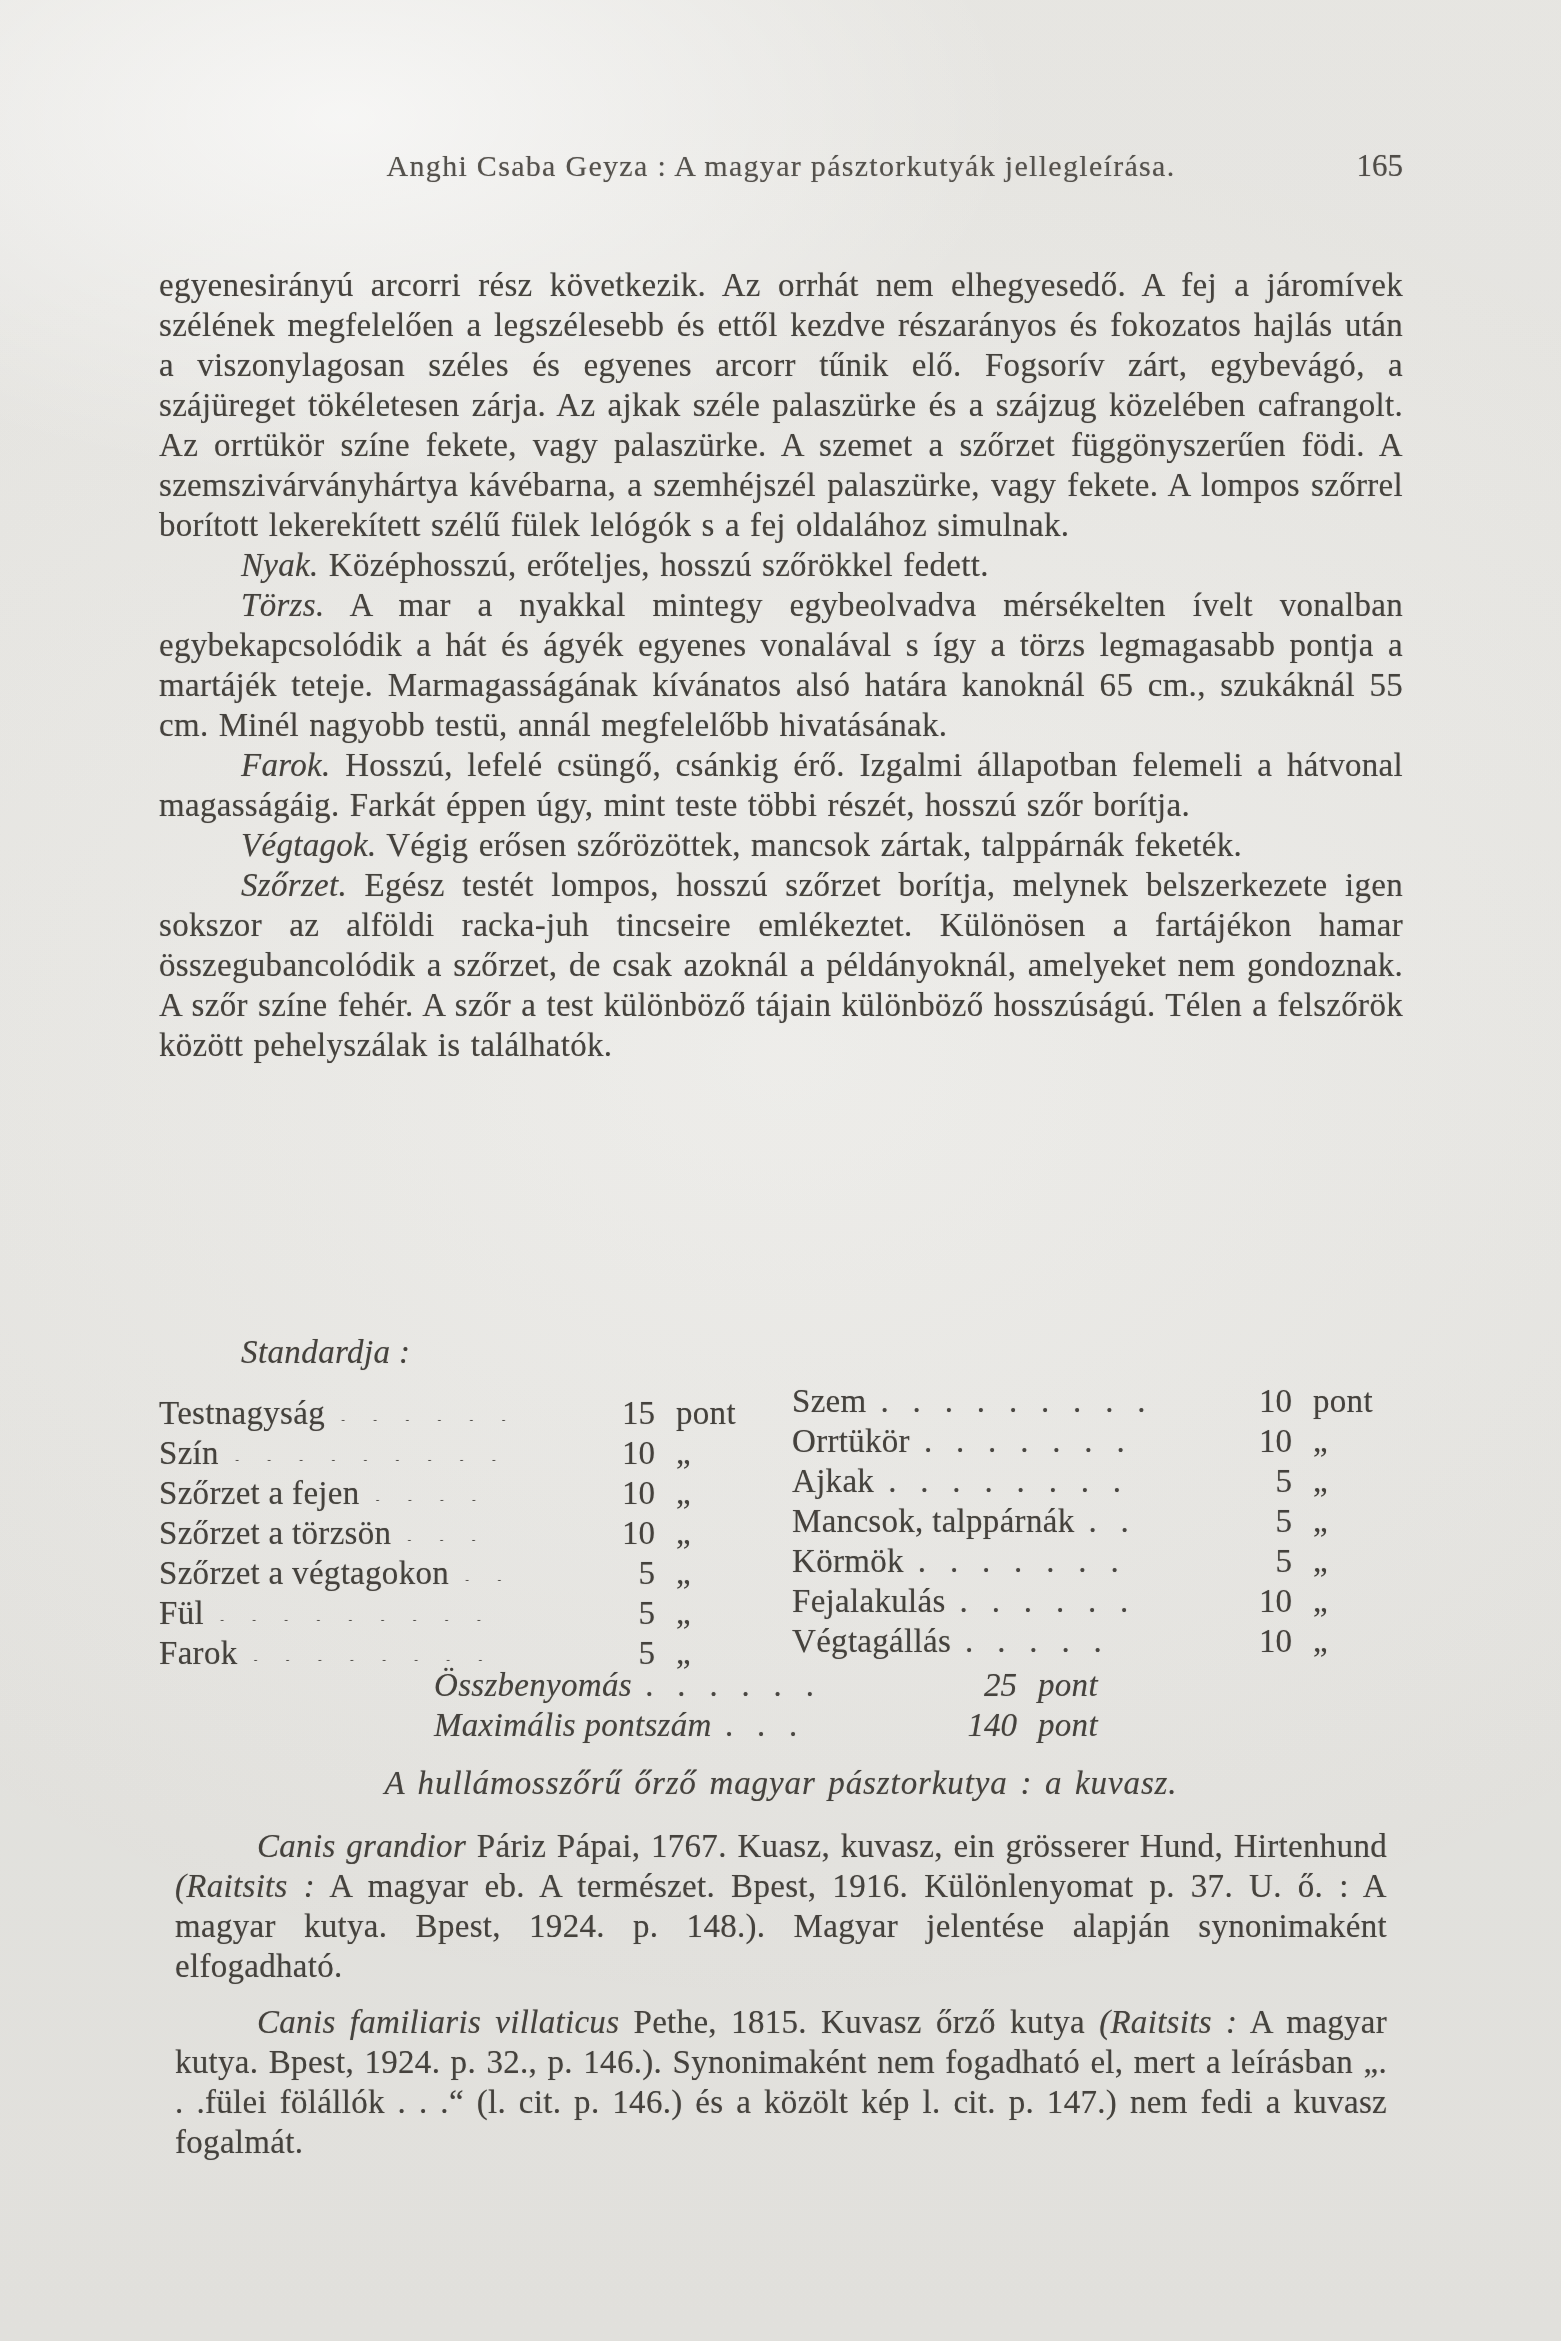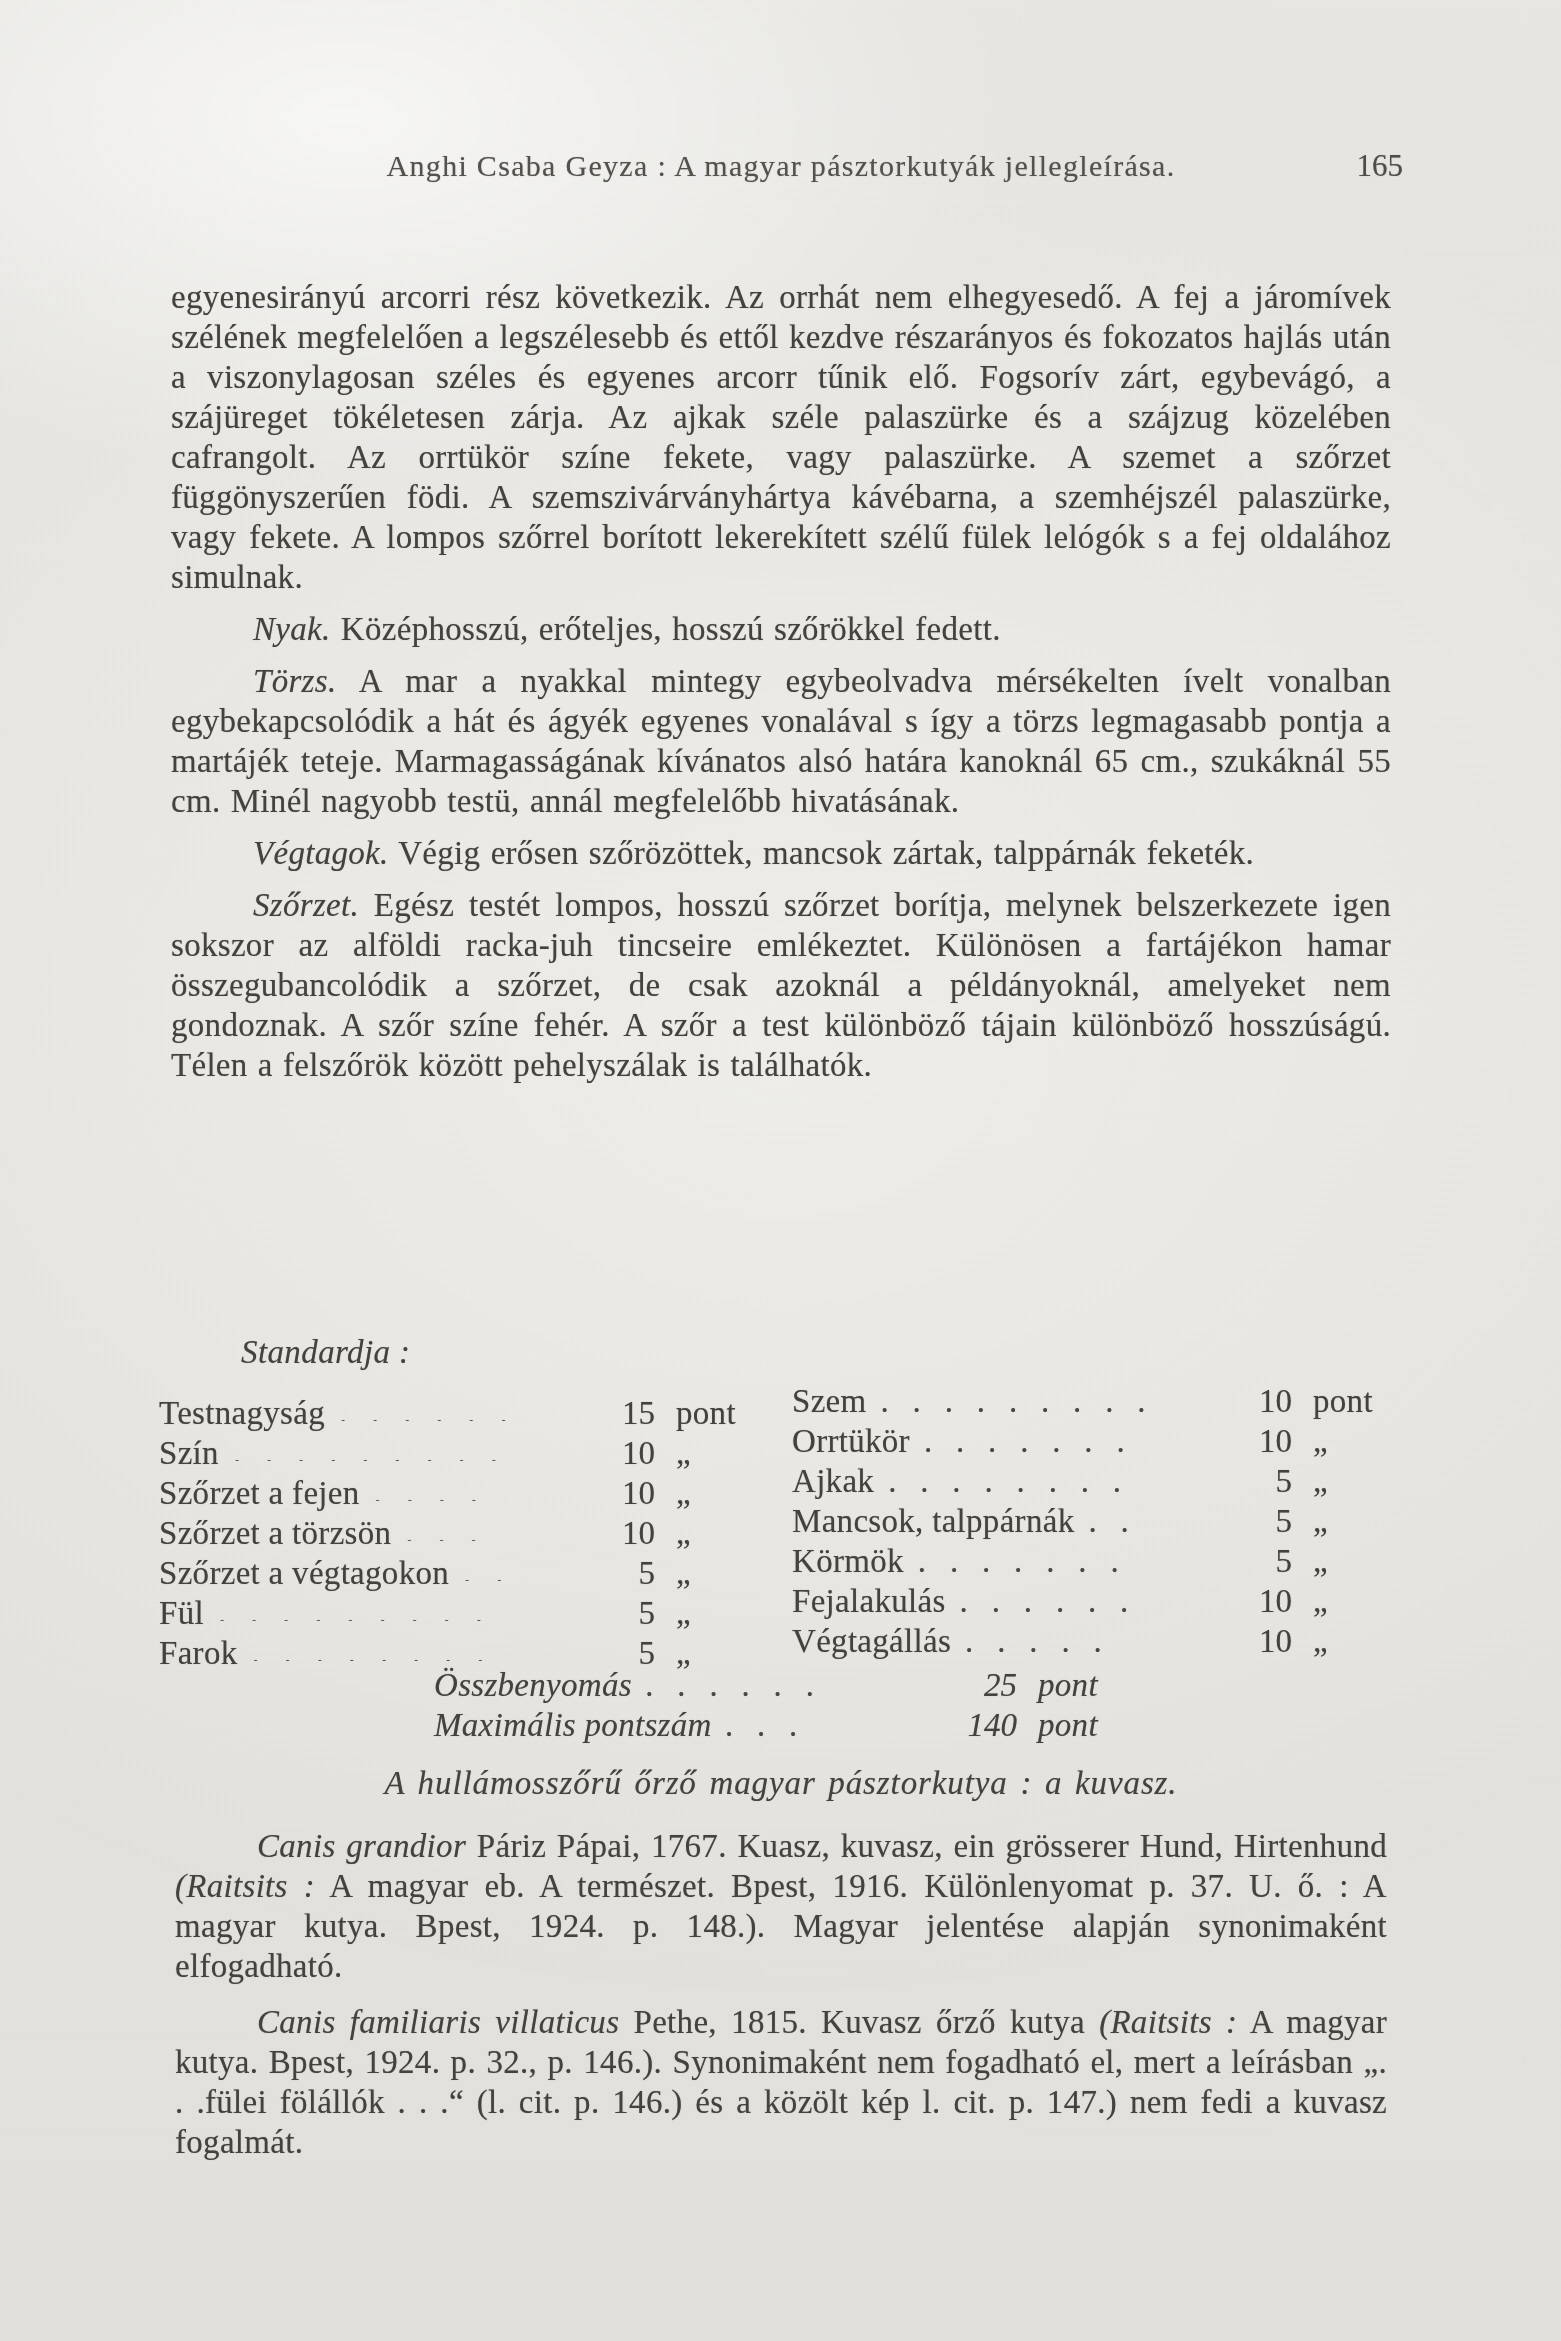--- a/index.html
+++ b/index.html
@@ -29,21 +29,21 @@
     position:absolute;right:0;top:0;font-size:31px;line-height:43px;color:#504d48;
     text-shadow:0 0 0.9px rgba(80,77,72,0.5);
   }
 
   
   .body-text{
     position:absolute;top:265px;left:159px;width:1244px;
     font-size:33px;line-height:40px;text-align:justify;
     letter-spacing:0.3px;word-spacing:1.7px;
   }
-  .body-text p{margin:12px;text-indent:82px;}
+  .body-text p{margin:0;text-indent:82px;}
   .body-text p.no-indent{text-indent:0;}
   .it{font-style:italic;}
 
   
   .standards-heading{
     position:absolute;top:1331px;left:241px;
     font-style:italic;font-size:33px;line-height:42px;letter-spacing:0.4px;
   }
   .standards-table{
     position:absolute;top:1381px;left:159px;width:1244px;
@@ -87,20 +87,21 @@
 
   <div class="header">
     <span class="running-title">Anghi Csaba Geyza : A magyar pásztorkutyák jellegleírása.</span>
     <span class="page-number">165</span>
   </div>
 
   <div class="body-text ink">
     <p class="no-indent"><span>egyenesirányú arcorri rész következik. Az orrhát nem elhegyesedő. A fej a járomívek szélének megfelelően a legszélesebb és ettől kezdve részarányos és fokozatos hajlás után a viszonylagosan széles és egyenes arcorr tűnik elő. Fogsorív zárt, egybevágó, a szájüreget tökéletesen zárja. Az ajkak széle palaszürke és a szájzug közelében cafrangolt. Az orrtükör színe fekete, vagy palaszürke. A szemet a szőrzet függönyszerűen födi. A szemszivárványhártya kávébarna, a szemhéjszél palaszürke, vagy fekete. A lompos szőrrel borított lekerekített szélű fülek lelógók s a fej oldalához simulnak.</span></p>
     <p><span class="it">Nyak.</span><span> Középhosszú, erőteljes, hosszú szőrökkel fedett.</span></p>
     <p><span class="it">Törzs.</span><span> A mar a nyakkal mintegy egybeolvadva mérsékelten ívelt vonalban egybekapcsolódik a hát és ágyék egyenes vonalával s így a törzs legmagasabb pontja a martájék teteje. Marmagasságának kívánatos alsó határa kanoknál 65 cm., szukáknál 55 cm. Minél nagyobb testü, annál megfelelőbb hivatásának.</span></p>
+    <p><span class="it">Farok.</span><span> Hosszú, lefelé csüngő, csánkig érő. Izgalmi állapotban felemeli a hátvonal magasságáig. Farkát éppen úgy, mint teste többi részét, hosszú szőr borítja.</span></p>
     <p><span class="it">Végtagok.</span><span> Végig erősen szőrözöttek, mancsok zártak, talppárnák feketék.</span></p>
     <p><span class="it">Szőrzet.</span><span> Egész testét lompos, hosszú szőrzet borítja, melynek belszerkezete igen sokszor az alföldi racka-juh tincseire emlékeztet. Különösen a fartájékon hamar összegubancolódik a szőrzet, de csak azoknál a példányoknál, amelyeket nem gondoznak. A szőr színe fehér. A szőr a test különböző tájain különböző hosszúságú. Télen a felszőrök között pehelyszálak is találhatók.</span></p>
   </div>
 
   <div class="standards-heading ink">Standardja :</div>
 
   <div class="standards-table ink">
     <div class="std-row">
       <div class="std-cell left">
         <span class="lbl">Testnagyság</span>

